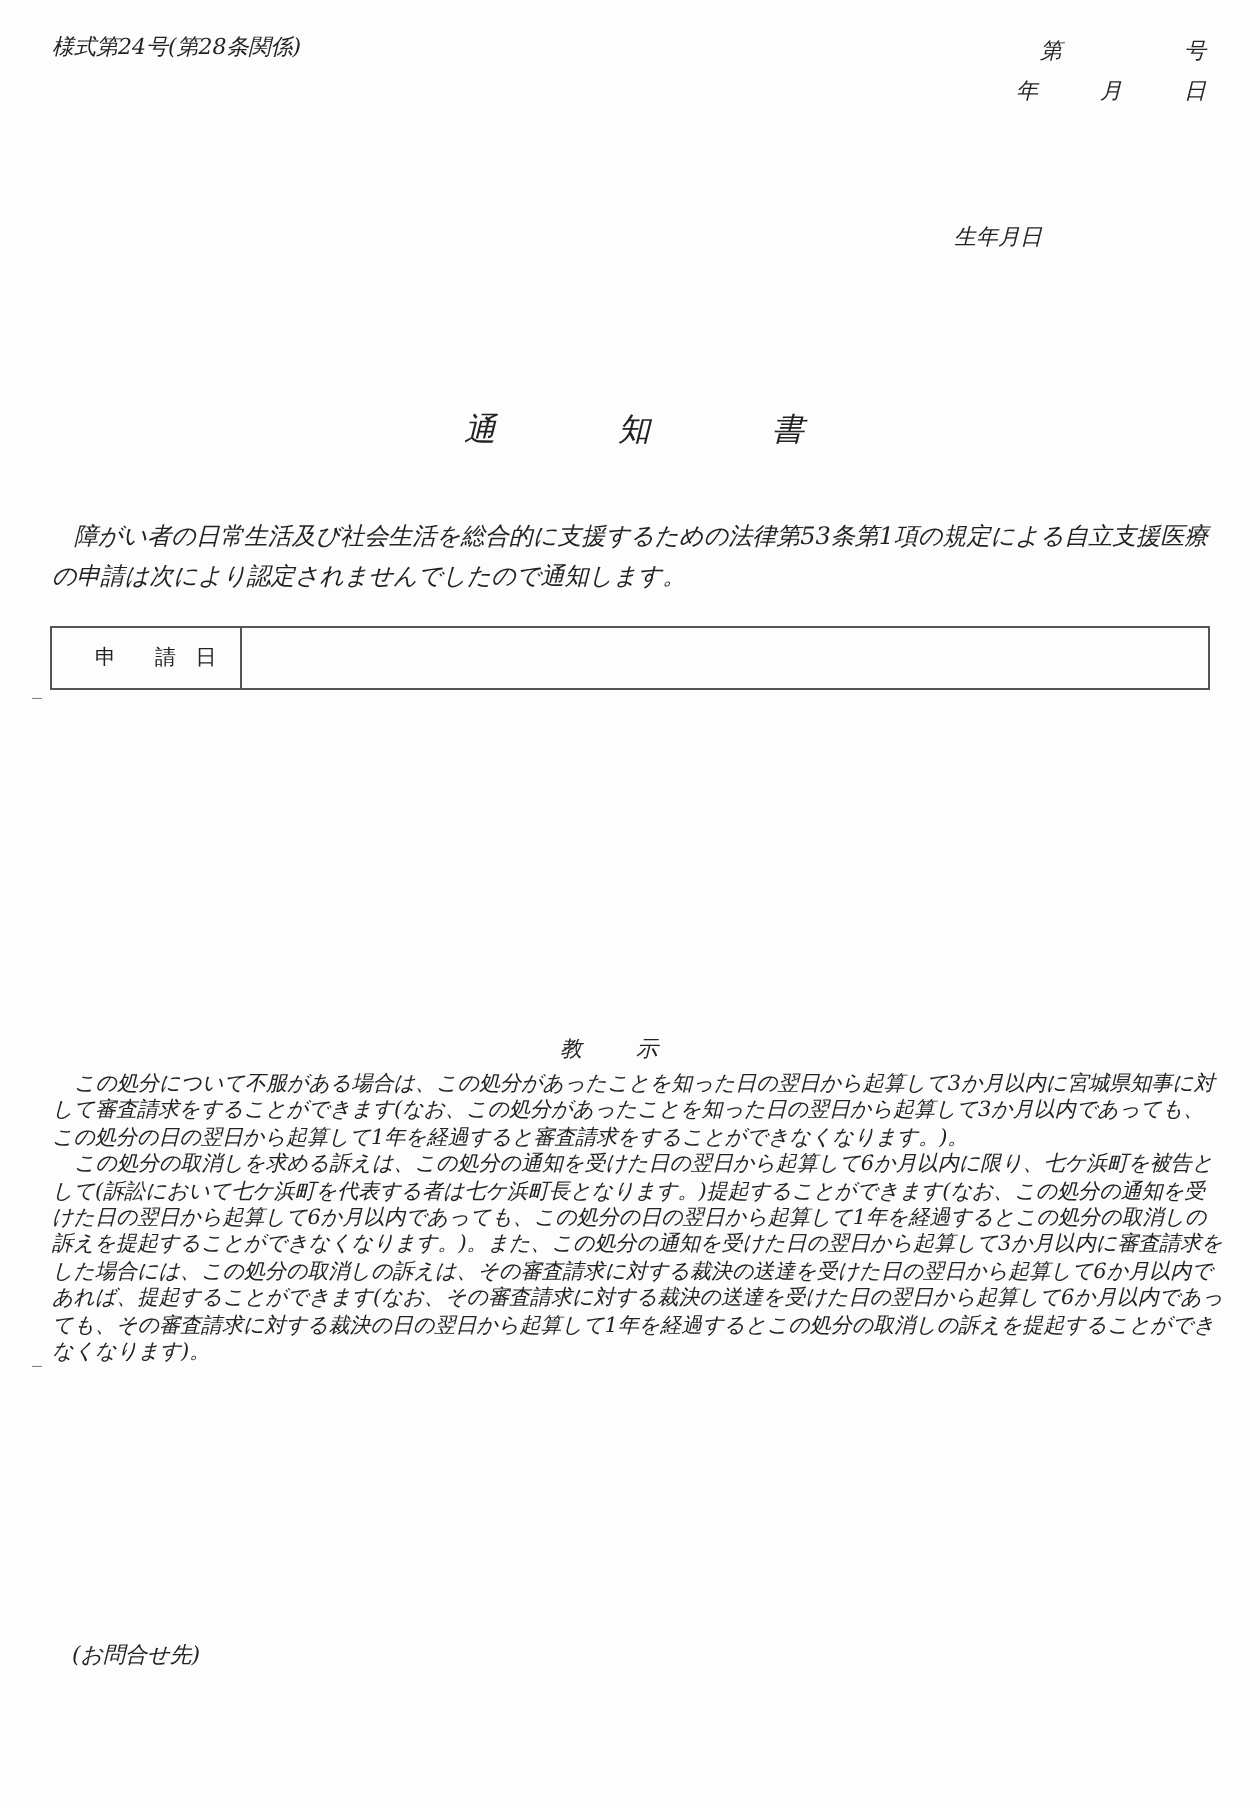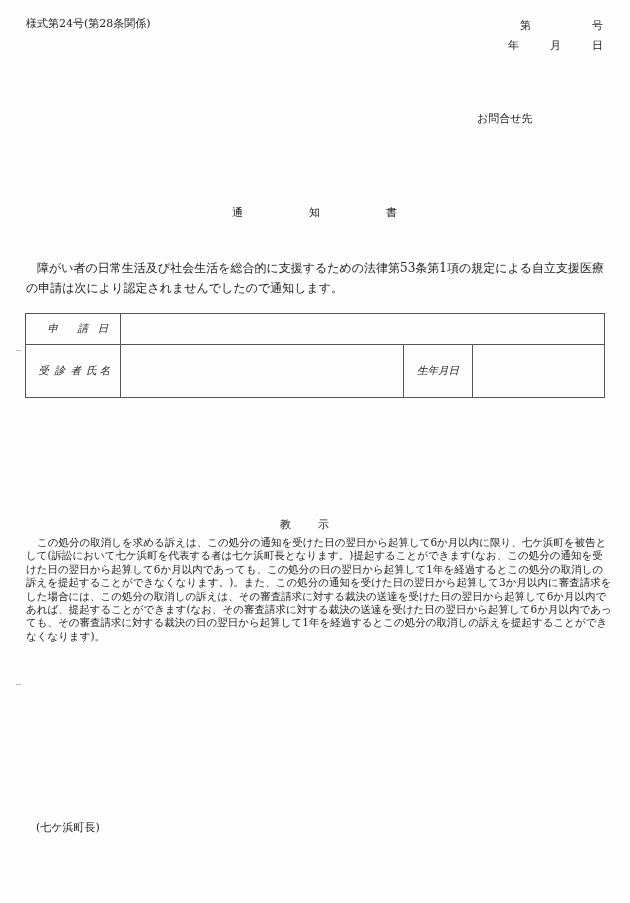--- a/index.html
+++ b/index.html
@@ -4,31 +4,31 @@
   <style>
     html, body { margin: 0; padding: 0; }
     body {
       width: 630px; height: 903px;
       background: #fdfdfd;
       position: relative;
       overflow: hidden;
       font-family: "DejaVu Serif", "Liberation Serif", serif;
       color: #222;
     }
-    .abs { position: absolute; white-space: nowrap; }
+    .abs { position: absolute; white-space: nowrap; font-style: italic; }
 
     #form-number { left: 26px; top: 16px; font-size: 11px; }
     #doc-no-prefix { left: 520px; top: 18px; font-size: 11px; }
     #doc-no-suffix { left: 592px; top: 18px; font-size: 11px; }
     #date-year { left: 508px; top: 38px; font-size: 11px; }
     #date-month { left: 550px; top: 38px; font-size: 11px; }
     #date-day { left: 592px; top: 38px; font-size: 11px; }
     #issuer { left: 477px; top: 111px; font-size: 11px; }
 
-    #title { left: 232px; top: 205px; font-size: 11px; }
+    #title { left: 232px; top: 205px; font-size: 16px; }
     #title span { display: inline-block; }
     #title .g1 { width: 77px; }
     #title .g2 { width: 77px; }
 
     #intro {
       left: 26px; top: 258px; width: 586px;
       font-size: 12px; line-height: 20px;
       white-space: normal; text-indent: 11px;
     }
 
@@ -36,21 +36,21 @@
       position: absolute;
       left: 25px; top: 313px;
       width: 580px;
       border-collapse: collapse;
       font-size: 10.5px;
     }
     table#info td {
       border: 1px solid #555;
       padding: 0;
     }
-    table#info { border: 1.5px solid #888; font-style: italic; }
+    table#info { border: 1.5px solid #888; }
     .lbl { width: 94px; text-align: center; letter-spacing: 0; }
     .lbl span { display: inline-block; }
     .r1 { height: 31px; }
     .r2 { height: 53px; }
     .r3 { height: 53px; }
     .r4 { height: 54px; }
     .dob-lbl { width: 68px; text-align: center; }
 
     #margin-mark-1 { left: 16px; top: 339px; font-size: 10px; color: #555; }
     #margin-mark-2 { left: 16px; top: 673px; font-size: 10px; color: #555; }
@@ -69,52 +69,45 @@
   </style>
 </head>
 <body>
 
 <div class="abs" id="form-number">様式第24号(第28条関係)</div>
 <div class="abs" id="doc-no-prefix">第</div>
 <div class="abs" id="doc-no-suffix">号</div>
 <div class="abs" id="date-year">年</div>
 <div class="abs" id="date-month">月</div>
 <div class="abs" id="date-day">日</div>
-<div class="abs" id="issuer">お問合せ先</div>
+<div class="abs" id="issuer">生年月日</div>
 
 <div class="abs" id="title">
   <span class="g1">通</span><span class="g2">知</span><span>書</span>
 </div>
 
 <div class="abs" id="intro">障がい者の日常生活及び社会生活を総合的に支援するための法律第53条第1項の規定による自立支援医療の申請は次により認定されませんでしたので通知します。</div>
 
 <div class="abs" id="margin-mark-1">_</div>
 
 <table id="info">
   <tbody>
       <tr class="r1">
     <td class="lbl">
       <span style="width:30px">申</span><span style="width:30px">請</span><span>日</span>
     </td>
     <td colspan="3"></td>
   </tr>
-  <tr class="r2">
-    <td class="lbl">
-      <span style="width:16px">受</span><span style="width:16px">診</span><span style="width:16px">者</span><span style="width:16px">氏</span><span>名</span>
-    </td>
-    <td style="width:282px"></td>
-    <td class="dob-lbl">生年月日</td>
-    <td></td>
-  </tr>
 </tbody>
   </table>
 
 <div class="abs" id="instruction-title">
   <span class="g1">教</span><span>示</span>
 </div>
 
 <div class="abs" id="instruction-body">
+  <p>この処分について不服がある場合は、この処分があったことを知った日の翌日から起算して3か月以内に宮城県知事に対して審査請求をすることができます(なお、この処分があったことを知った日の翌日から起算して3か月以内であっても、この処分の日の翌日から起算して1年を経過すると審査請求をすることができなくなります。)。</p>
   <p>この処分の取消しを求める訴えは、この処分の通知を受けた日の翌日から起算して6か月以内に限り、七ケ浜町を被告として(訴訟において七ケ浜町を代表する者は七ケ浜町長となります。)提起することができます(なお、この処分の通知を受けた日の翌日から起算して6か月以内であっても、この処分の日の翌日から起算して1年を経過するとこの処分の取消しの訴えを提起することができなくなります。)。また、この処分の通知を受けた日の翌日から起算して3か月以内に審査請求をした場合には、この処分の取消しの訴えは、その審査請求に対する裁決の送達を受けた日の翌日から起算して6か月以内であれば、提起することができます(なお、その審査請求に対する裁決の送達を受けた日の翌日から起算して6か月以内であっても、その審査請求に対する裁決の日の翌日から起算して1年を経過するとこの処分の取消しの訴えを提起することができなくなります)。</p>
 </div>
 
 <div class="abs" id="margin-mark-2">_</div>
 
-<div class="abs" id="contact">(七ケ浜町長)</div>
+<div class="abs" id="contact">(お問合せ先)</div>
 
 </body></html>

